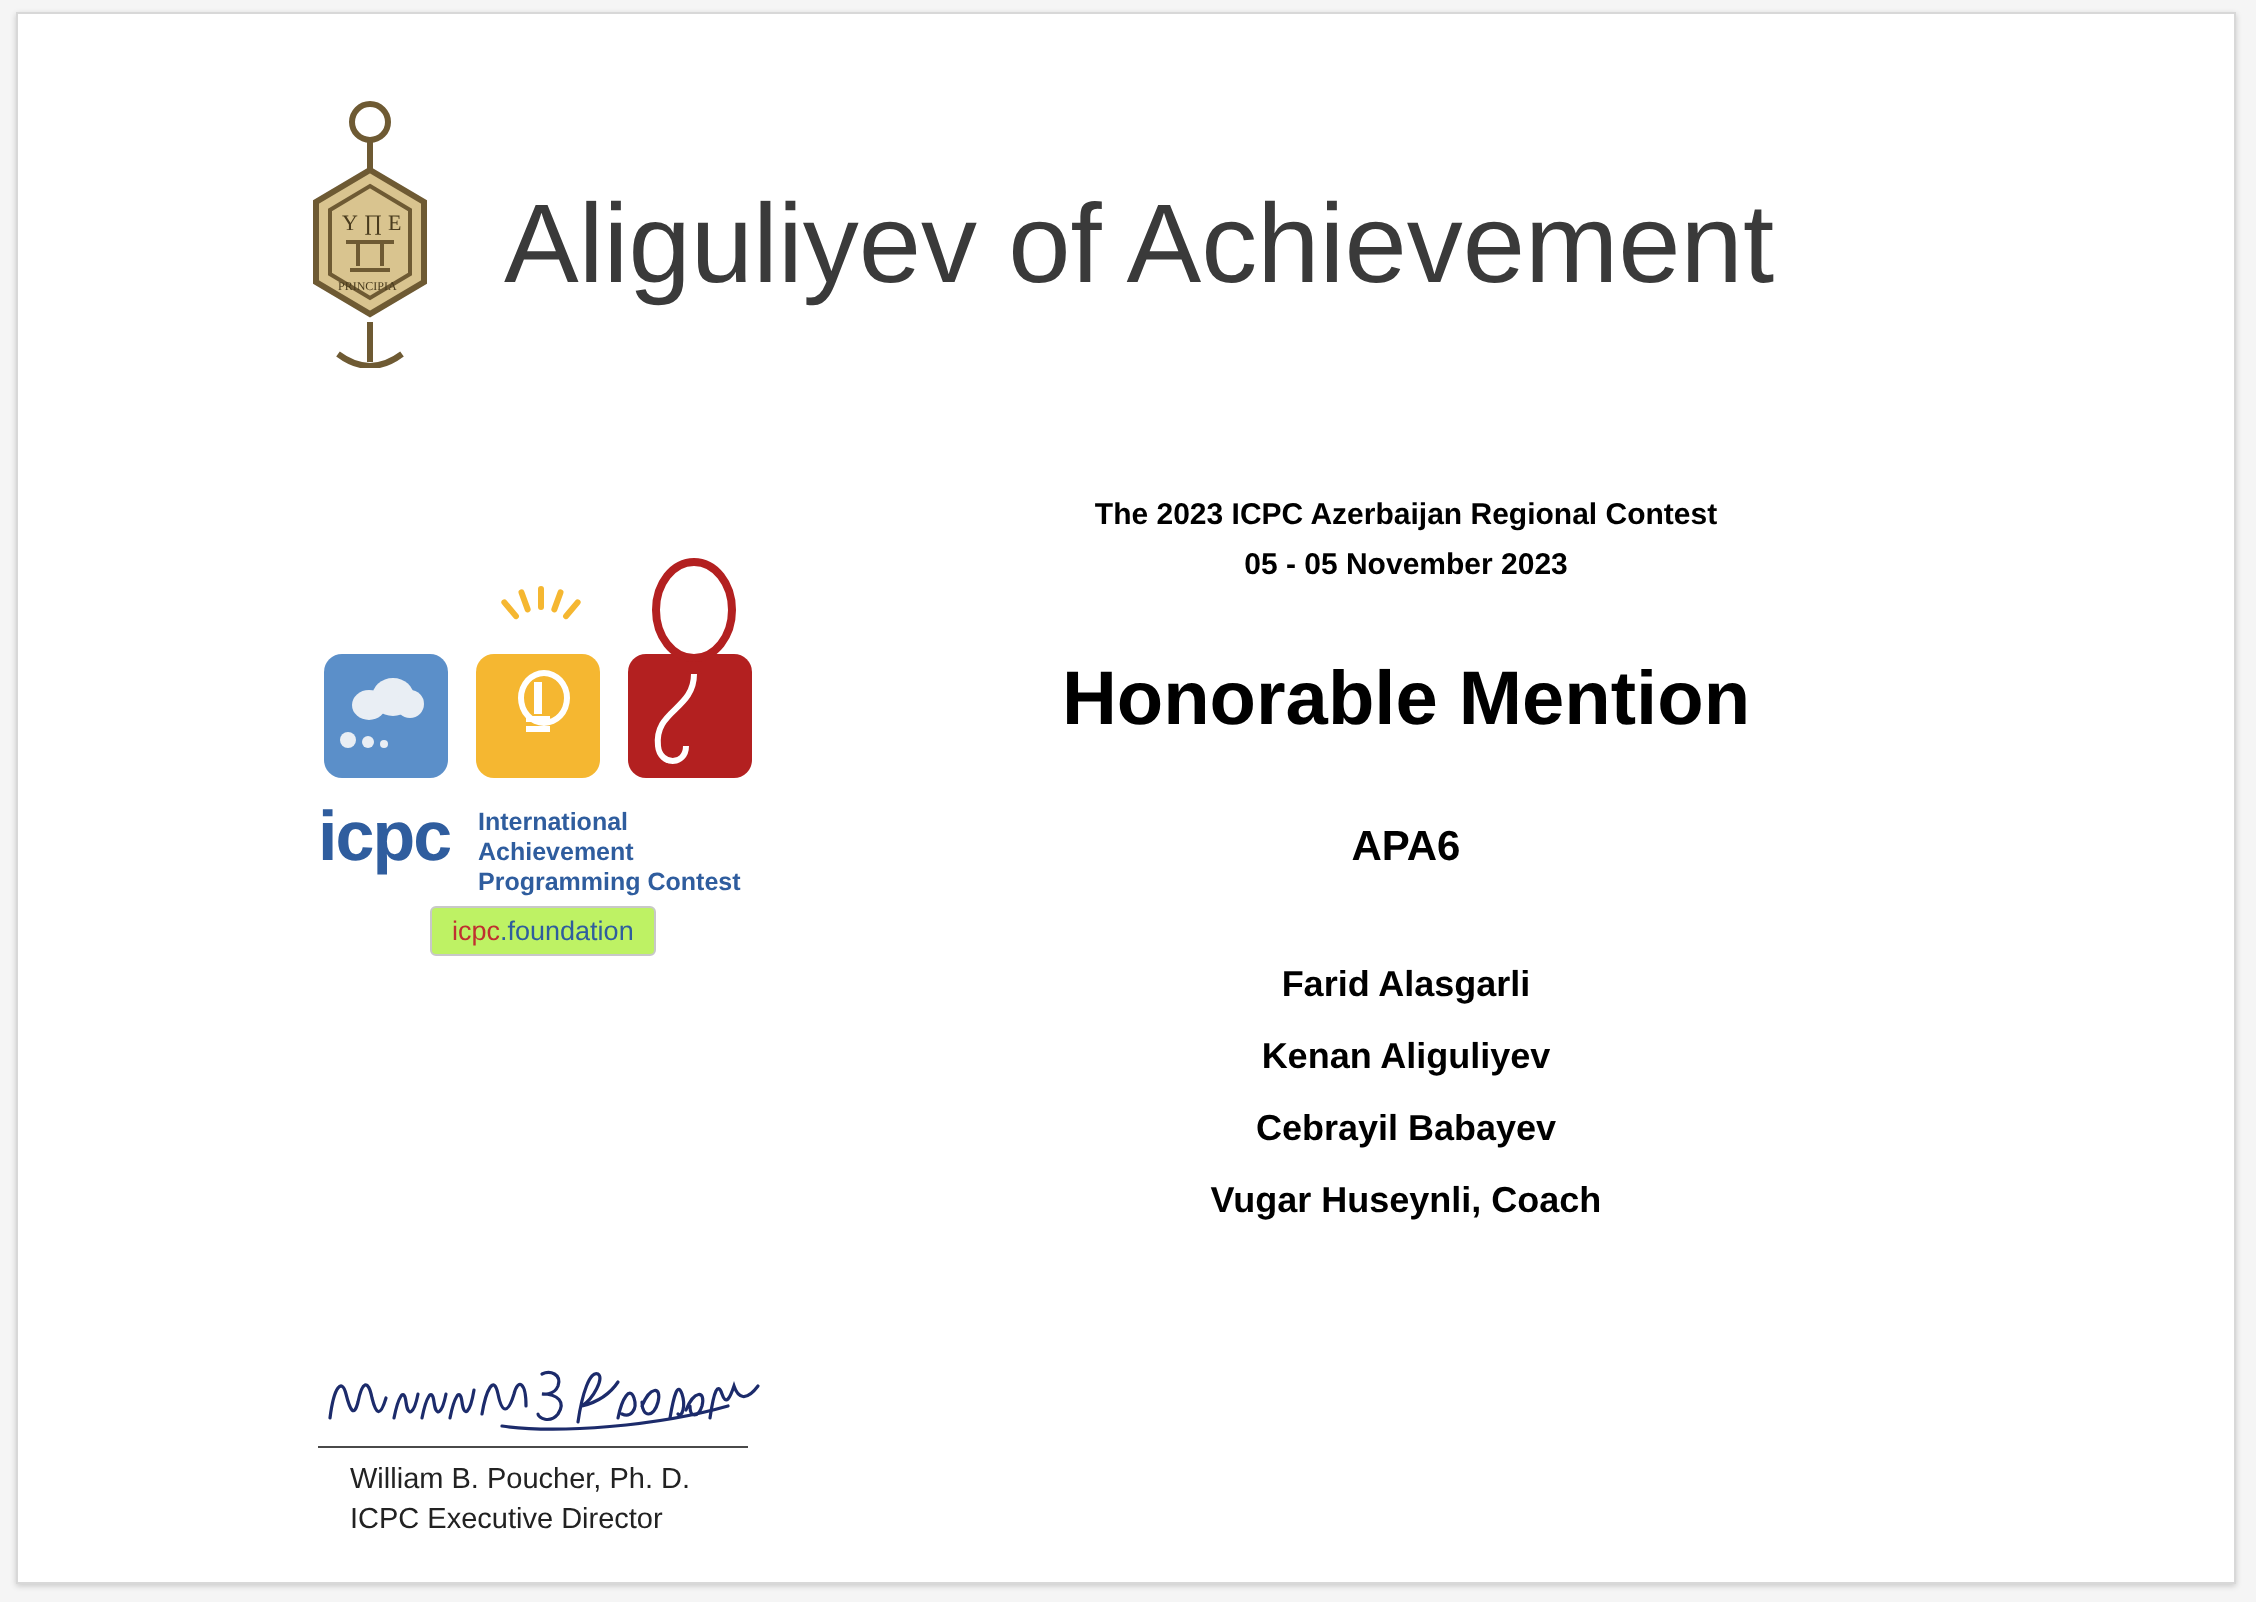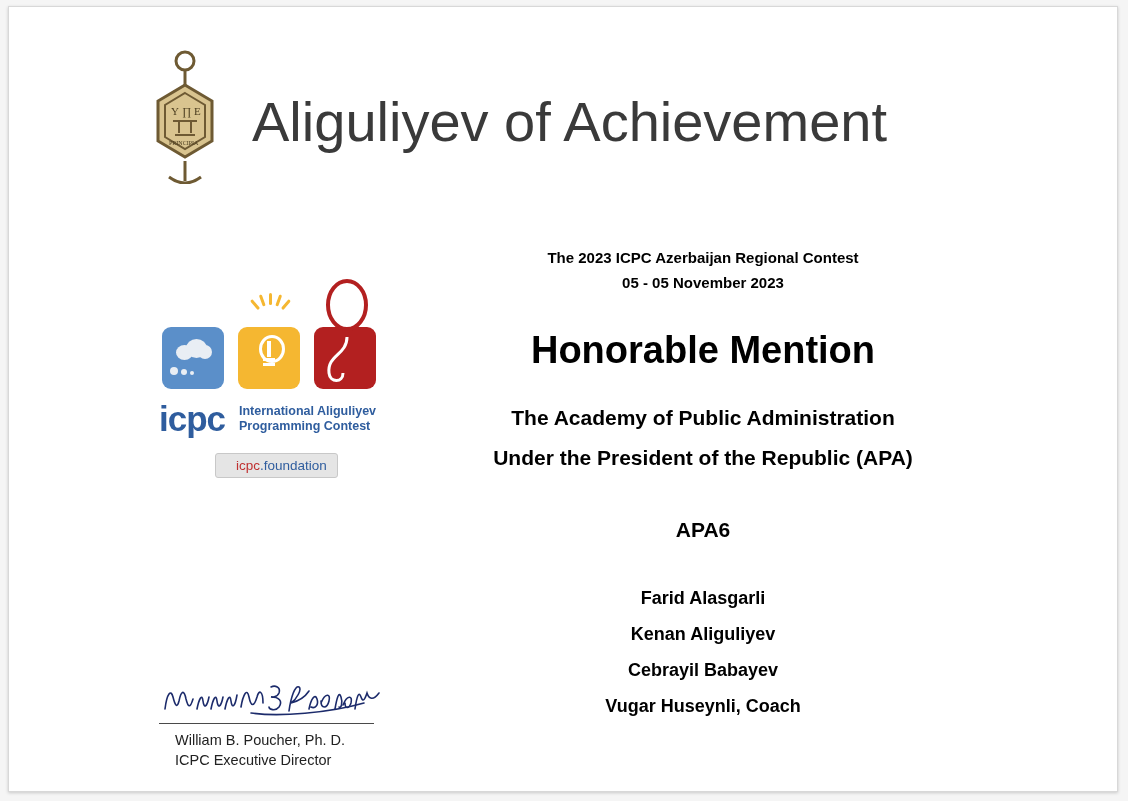--- a/index.html
+++ b/index.html
@@ -175,23 +175,23 @@
     color: #2f5d9e;
     line-height: 15px;
     width: 150px;
   }
   .foundation {
     position: absolute;
     left: 58px;
     top: 176px;
     border: 1px solid #c8c8c8;
     border-radius: 3px;
-    padding: 4px 10px 4px 20px;
+    padding: 4px 10px 4px 10px;
     font-size: 13.5px;
-    background: #e5e5e5;
+    background: #bef264;
     white-space: nowrap;
   }
   .foundation .fa { color: #c03030; }
   .foundation .fb { color: #2f5d9e; }
 
   
   .body-col {
     position: absolute;
     left: 430px;
     top: 238px;
@@ -322,40 +322,36 @@
             <ellipse cx="30" cy="28" rx="19" ry="24" fill="none" stroke="#b32020" stroke-width="4"></ellipse>
             <path d="M30 52 L26 60 L34 60 Z" fill="#b32020"></path>
             <path d="M30 60 C30 78, 10 78, 12 96 C13 106, 26 106, 26 96" fill="none" stroke="#ffffff" stroke-width="3"></path>
           </svg>
         </div>
       </div>
 
       <div class="icpc-word">
         <div class="icpc-text">icpc</div>
         <div class="icpc-sub">
-          <div>International Aliguliyev</div>
+          <div>International Achievement</div>
           <div>Programming Contest</div>
         </div>
       </div>
 
       <div class="foundation">
         <span class="fa">icpc</span><span class="fb">.foundation</span>
       </div>
     </div>
 
     <div class="body-col">
       <div class="contest-line">The 2023 ICPC Azerbaijan Regional Contest</div>
       <div class="contest-line">05 - 05 November 2023</div>
 
       <div class="award">Honorable Mention</div>
 
-      <div class="inst">
-        <div>The Academy of Public Administration</div>
-        <div>Under the President of the Republic (APA)</div>
-      </div>
 
       <div class="team">APA6</div>
 
       <div class="members">
         <div class="member">Farid Alasgarli</div>
         <div class="member">Kenan Aliguliyev</div>
         <div class="member">Cebrayil Babayev</div>
         <div class="member">Vugar Huseynli, Coach</div>
       </div>
     </div>

